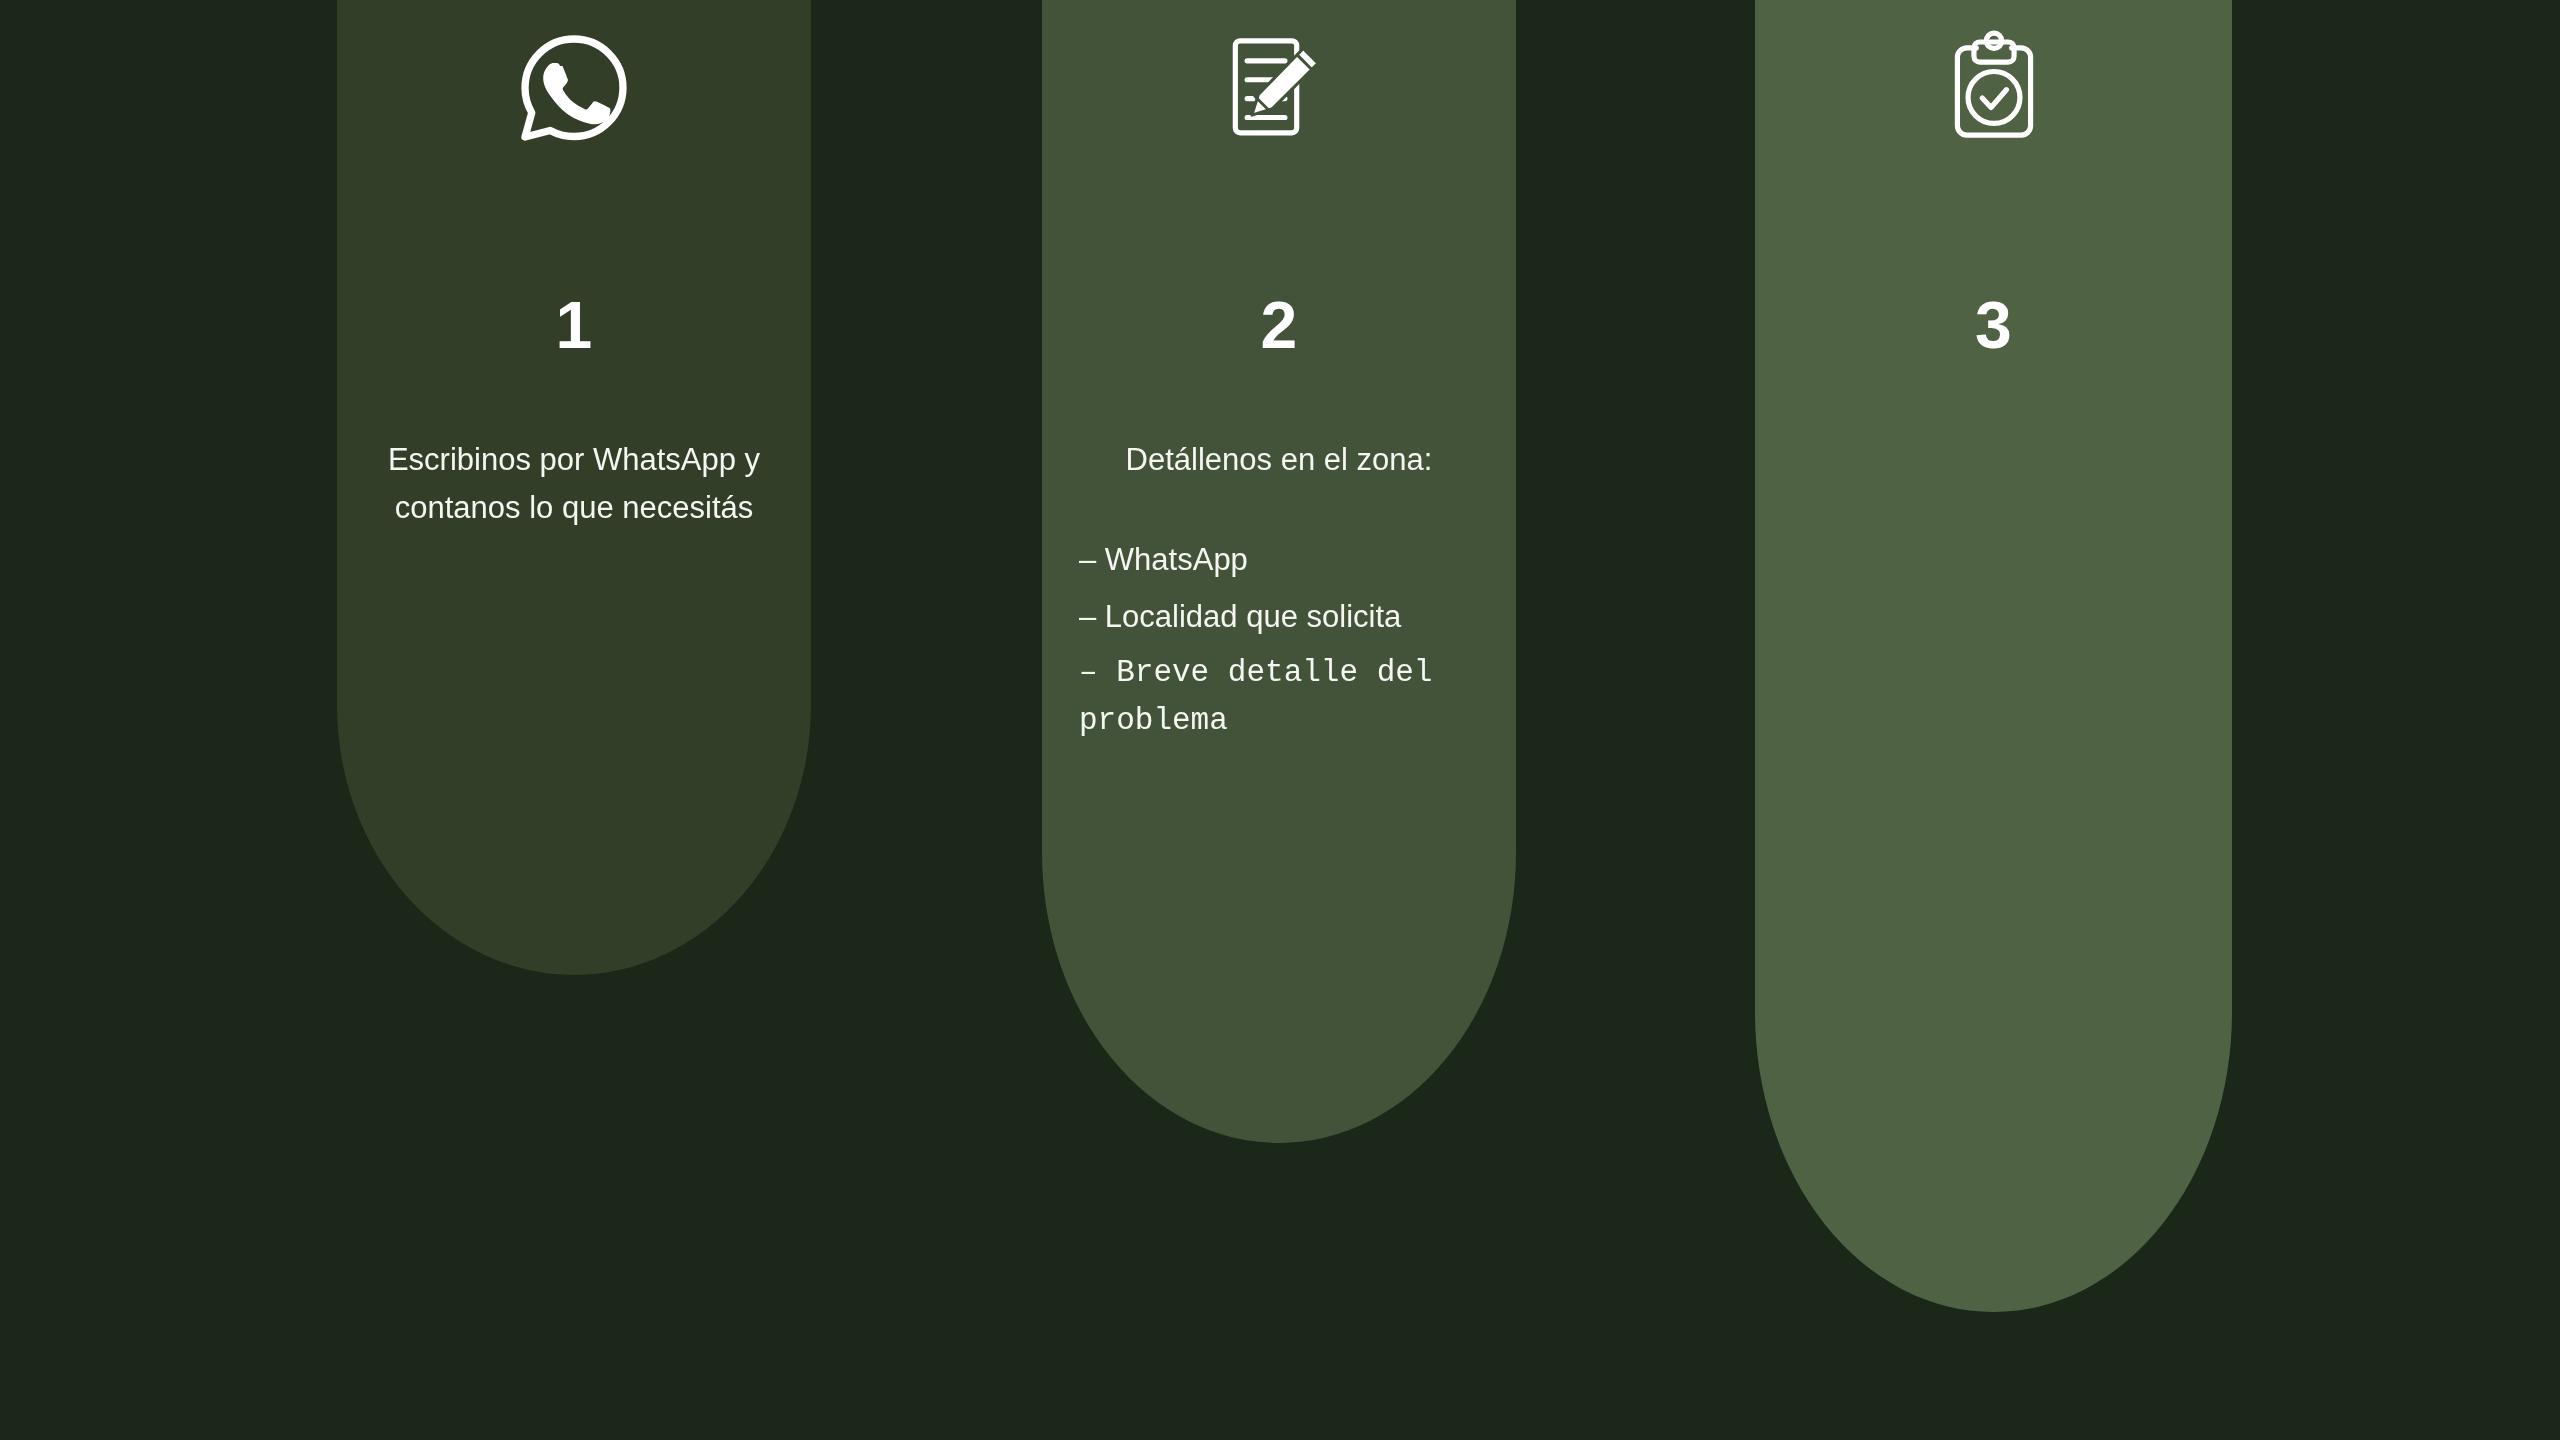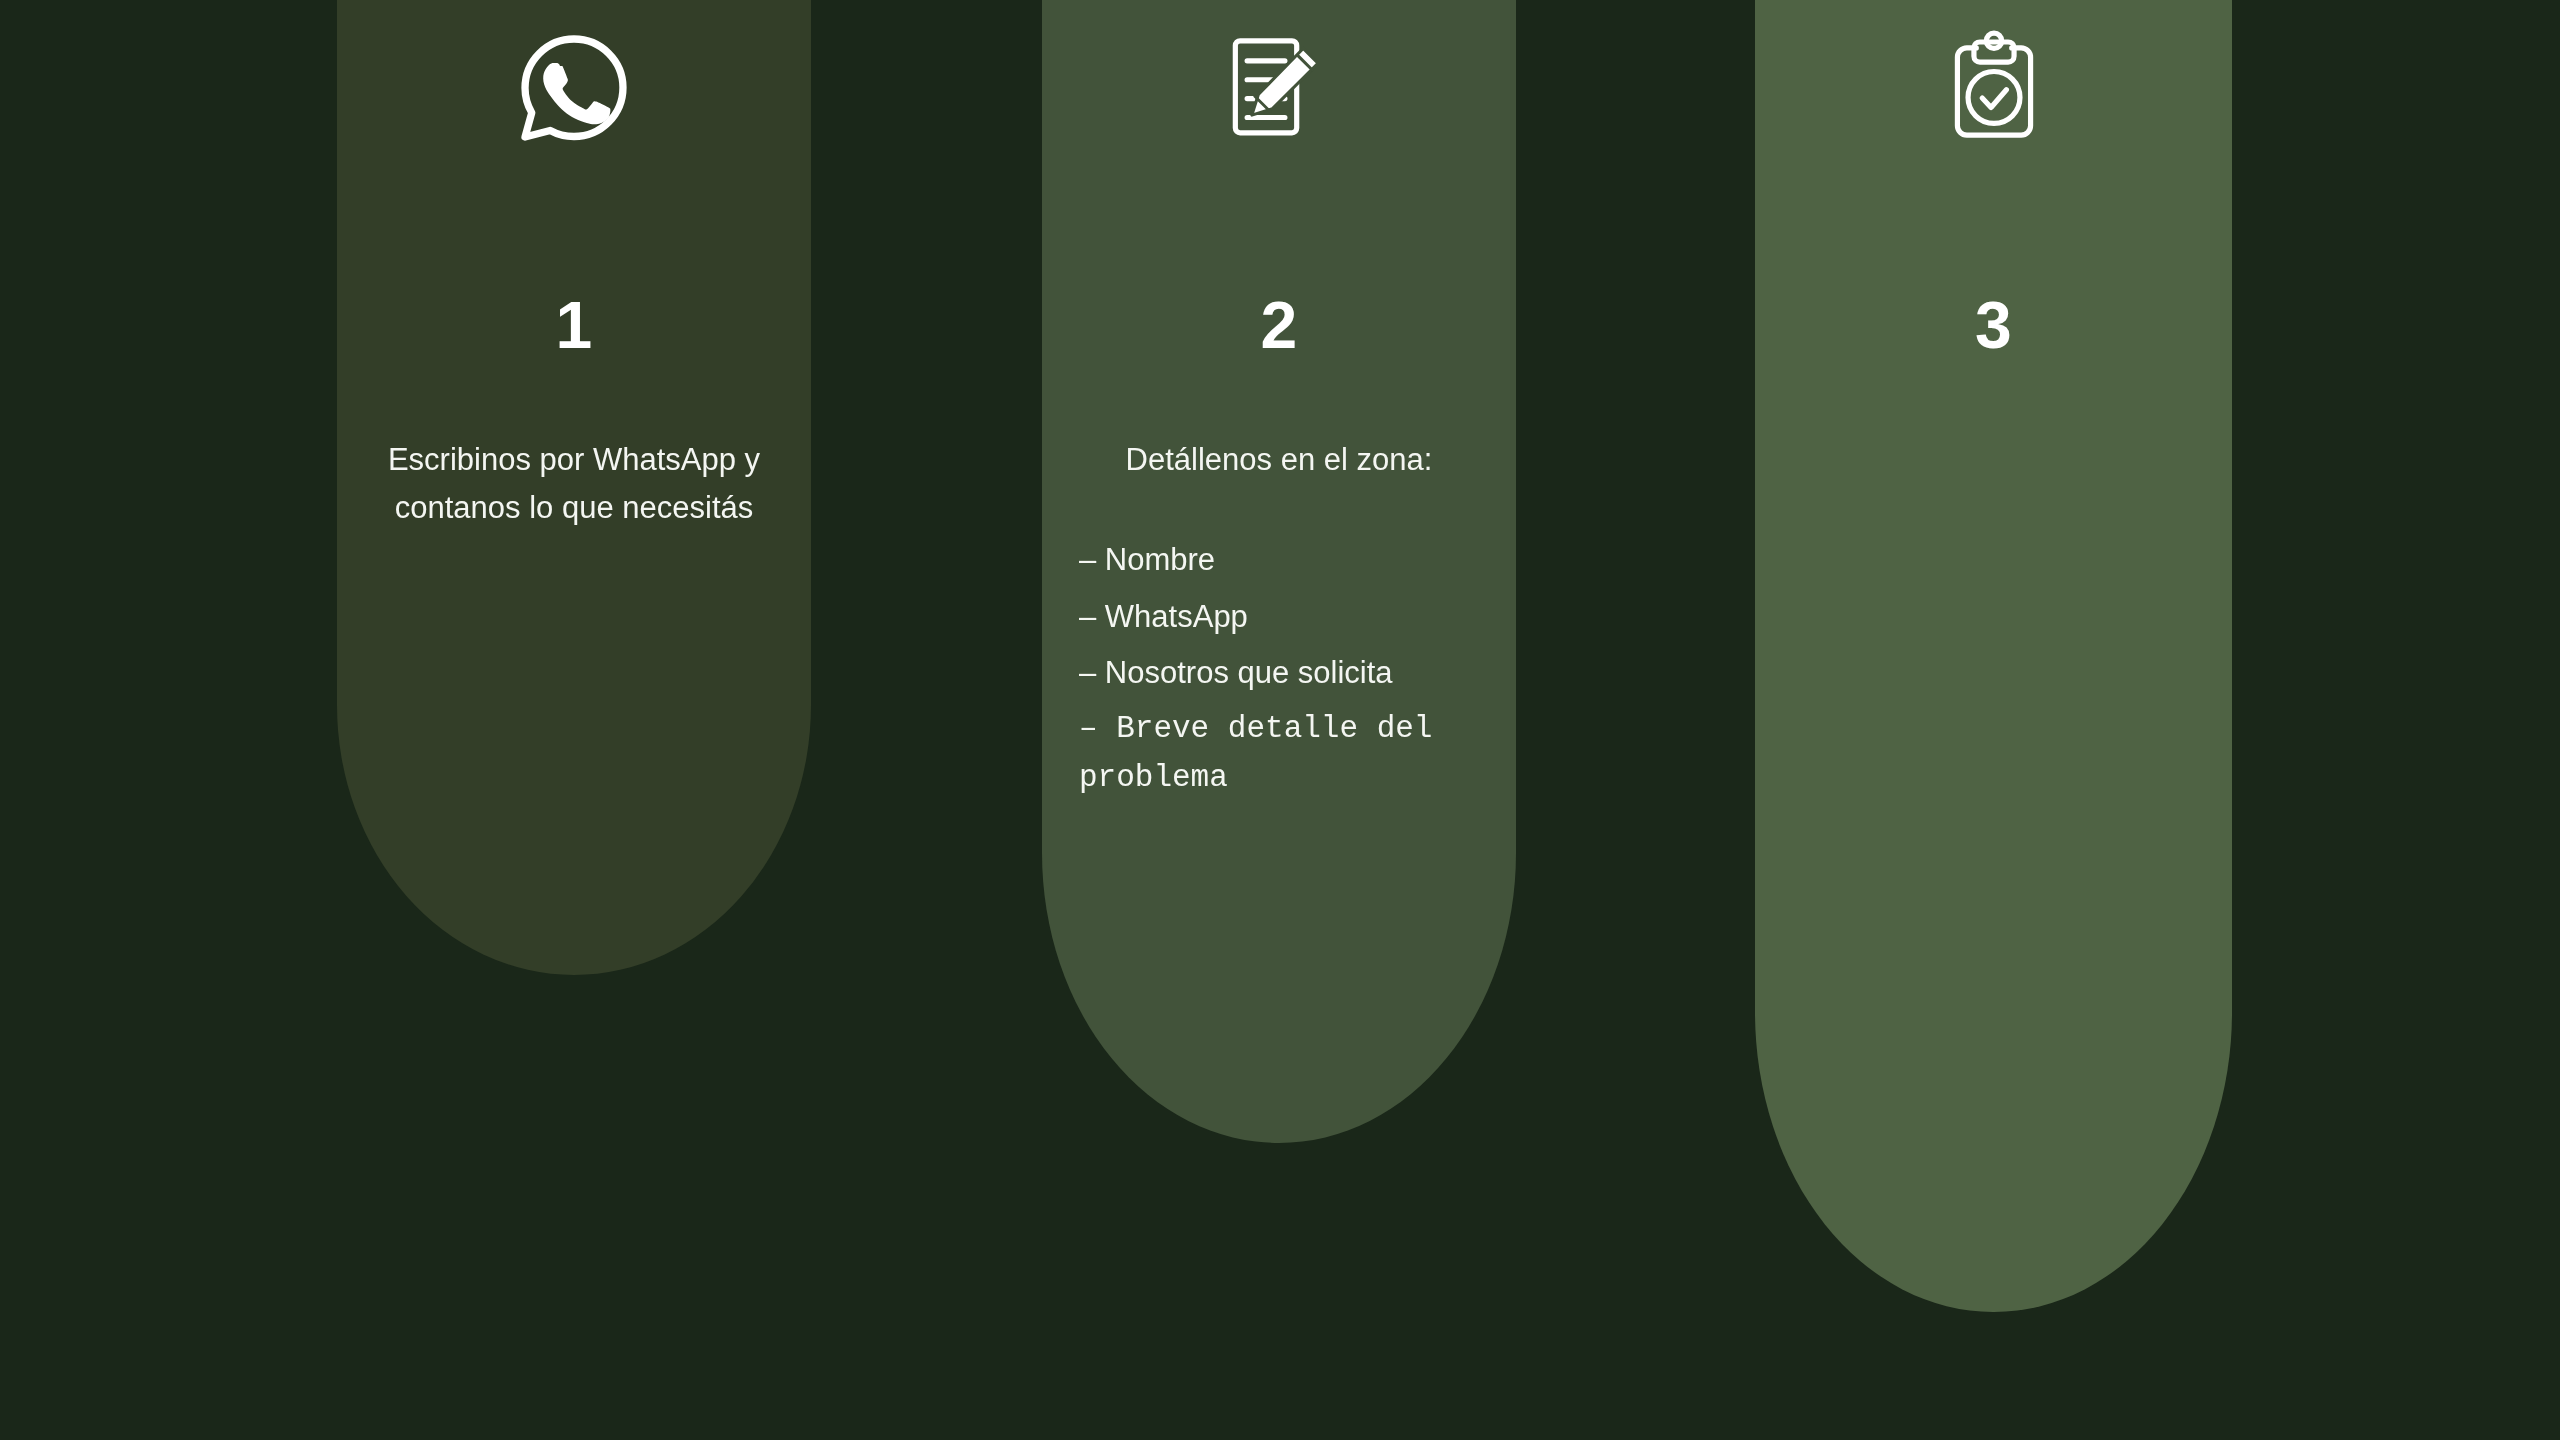--- a/index.html
+++ b/index.html
@@ -145,23 +145,22 @@
         <path d="M23 27h32M23 43h32M23 59h32M23 75h32" stroke="#ffffff" stroke-width="4.4" stroke-linecap="round"></path>
         <path d="M70.5 16.5l12.5 12.5-38.5 38.5-17.5 5.5 5.5-17.5z" fill="#ffffff" stroke="#42533a" stroke-width="2.6" stroke-linejoin="round"></path>
         <path d="M66 22.5l12 12" stroke="#42533a" stroke-width="2.6" stroke-linecap="round"></path>
         <path d="M29.5 57l13 13" stroke="#42533a" stroke-width="2.4" stroke-linecap="round"></path>
       </svg>
     </div>
     <div class="step-number">2</div>
     <div class="body-text">
       <div class="lead-line">Detállenos en el zona:</div>
       <ul class="bullet-list">
-        <li>– Nombre</li>
         <li>– WhatsApp</li>
-        <li>– Nosotros que solicita</li>
+        <li>– Localidad que solicita</li>
         <li>– Breve detalle del problema</li>
       </ul>
     </div>
   </div>
 
   <div class="column col-3">
     <div class="icon-wrap">
       <svg viewBox="0 0 100 100" fill="none" xmlns="http://www.w3.org/2000/svg">
         <path d="M35 16h-8a8 8 0 00-8 8v58a8 8 0 008 8h46a8 8 0 008-8V24a8 8 0 00-8-8h-8" stroke="#ffffff" stroke-width="4.4" stroke-linecap="round" stroke-linejoin="round"></path>
         <rect x="33" y="11" width="34" height="17" rx="5" stroke="#ffffff" stroke-width="4.4"></rect>

